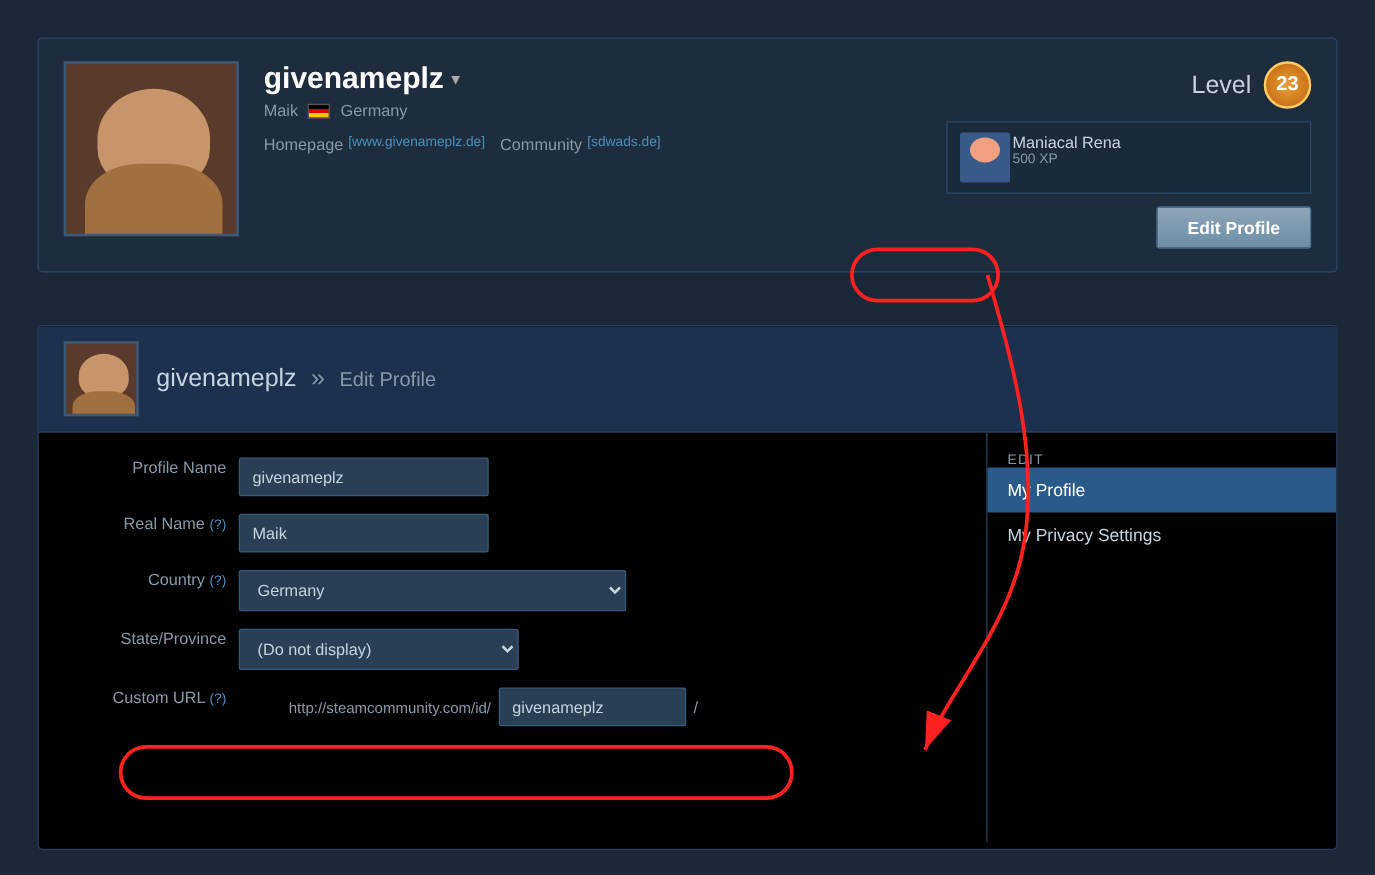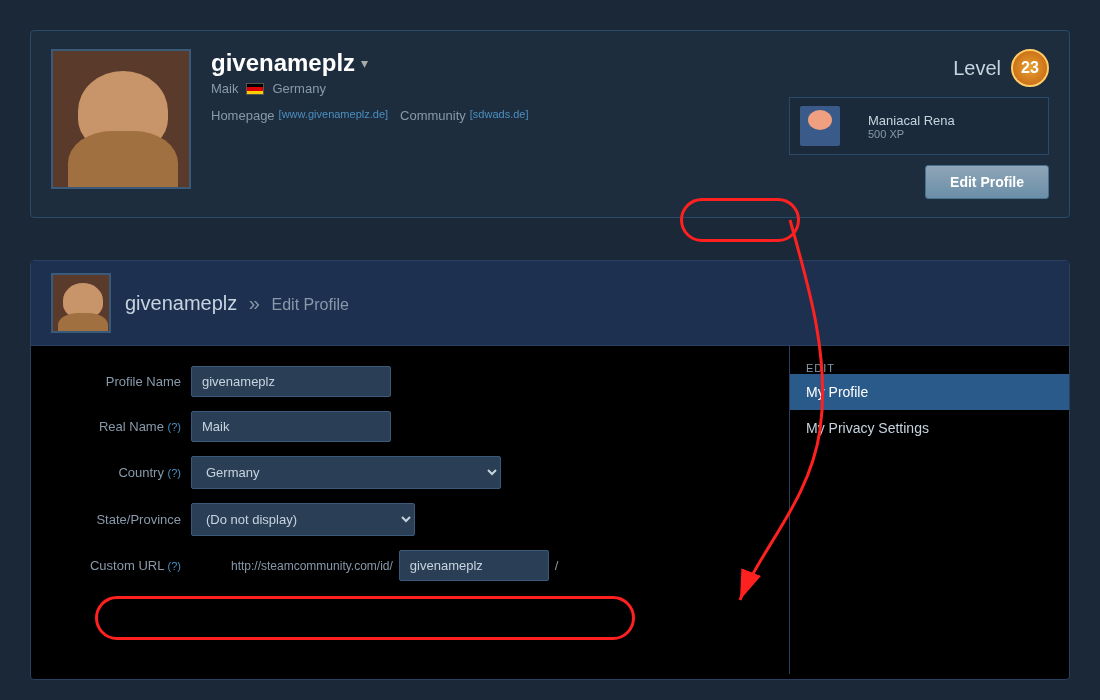--- a/index.html
+++ b/index.html
@@ -139,27 +139,27 @@
       height: 38px;
       border-radius: 50%;
       background: radial-gradient(circle, #e8a030, #c06010);
       border: 2px solid #ffcc66;
       color: #fff;
       font-size: 16px;
       font-weight: bold;
     }
 
     .friend-row {
-      width: 260px;
+      width: 292px;
       background: #1a2a3a;
       border: 1px solid #2a4a6a;
       padding: 8px 10px;
       display: flex;
-      align-items: center;
-      gap: 28px;
+      align-items: flex-start;
+      gap: 2px;
     }
 
     .friend-avatar {
       width: 40px;
       height: 40px;
       background: #3a5a8a;
       border-radius: 2px;
       position: relative;
       overflow: hidden;
       flex-shrink: 0;
@@ -271,21 +271,20 @@
     }
 
     .form-area {
       flex: 1;
       padding: 20px 30px;
       overflow-y: auto;
     }
 
     .form-row {
       display: flex;
-      align-items: center;
       margin-bottom: 14px;
       gap: 10px;
     }
 
     .form-label {
       width: 120px;
       text-align: right;
       color: #8899aa;
       font-size: 13px;
       flex-shrink: 0;

